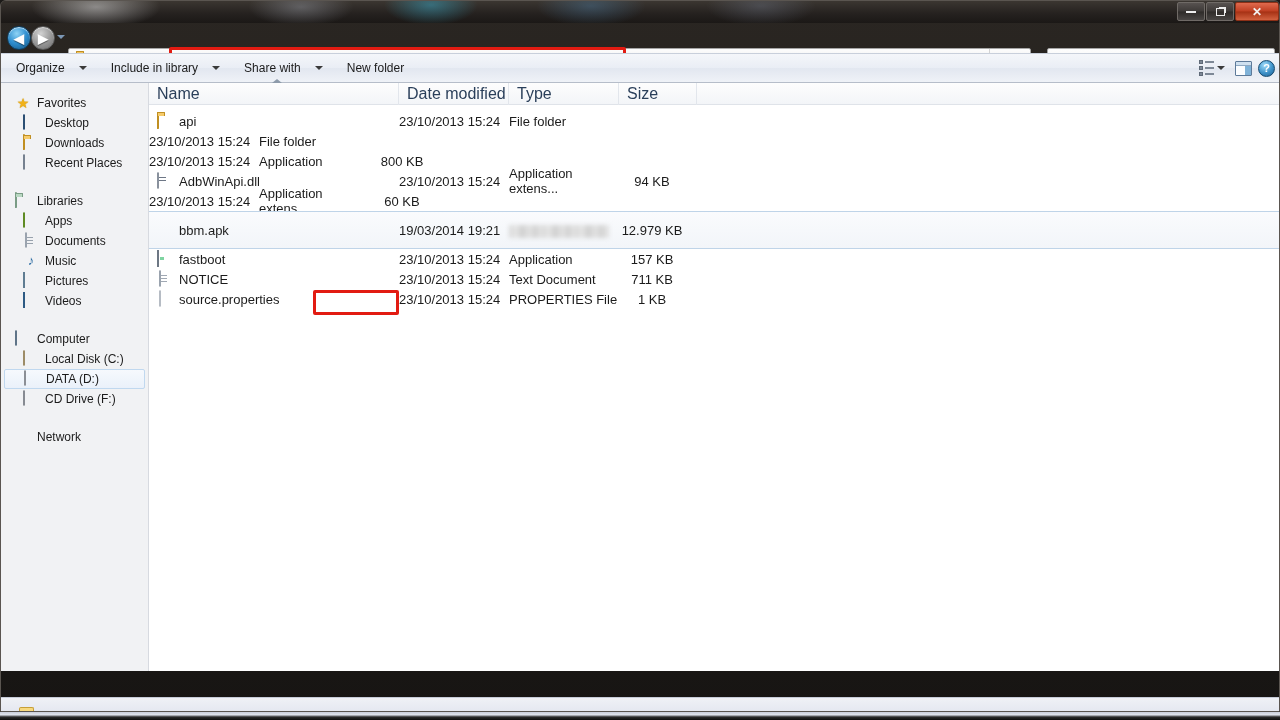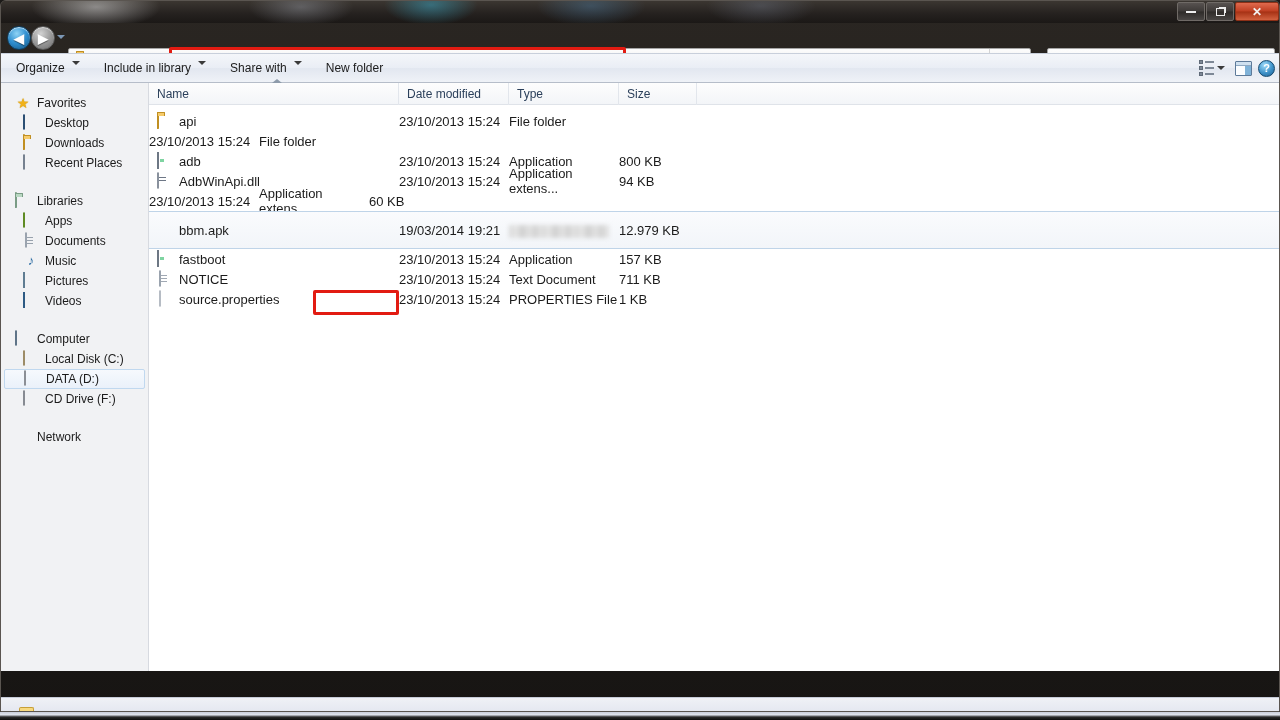--- a/index.html
+++ b/index.html
@@ -163,21 +163,21 @@
   
   .toolbar {
     position: absolute; left: 0; top: 52px;
     width: 1280px; height: 30px;
     background: linear-gradient(to bottom, #f4f6fa 0%, #eaeef5 48%, #e2e7f0 52%, #eff2f7 100%);
     border-top: 1px solid #c8cfdb;
     border-bottom: 1px solid #b6bdc9;
     display: flex; align-items: center;
   }
   .tb-item {
-    display: flex; gap: 7px;
+    display: flex; align-items: center; gap: 14px;
     padding: 3px 9px; margin-left: 6px;
     color: #1b1b1b; font-size: 12px; border-radius: 2px;
     white-space: nowrap;
   }
   .caret-down {
     width: 0; height: 0;
     border-left: 4px solid transparent; border-right: 4px solid transparent;
     border-top: 4px solid #3a3a3a;
   }
   .tb-right { position: absolute; right: 6px; top: 0; height: 100%; display: flex; align-items: center; gap: 6px; }
@@ -311,21 +311,21 @@
   .colheader {
     position: relative;
     height: 22px; width: 100%;
     background: linear-gradient(to bottom, #fdfdfd 0%, #f3f5f8 100%);
     border-bottom: 1px solid #dfe3e9;
     display: flex; align-items: center;
   }
   .colheader .ch {
     height: 22px; line-height: 22px;
     padding-left: 8px;
-    font-size: 12px; color: #2a3f5a;
+    font-size: 16px; color: #2a3f5a;
     border-right: 1px solid #e2e6ec;
     white-space: nowrap;
     position: relative;
   }
   .sort-indicator {
     position: absolute; left: 123px; top: -4px;
     width: 0; height: 0;
     border-left: 5px solid transparent; border-right: 5px solid transparent;
     border-bottom: 4px solid #8e9bab;
   }
@@ -335,21 +335,21 @@
     position: relative;
   }
   .row.selected {
     background: linear-gradient(to bottom, #fafbfd 0%, #f2f5f9 100%);
     border-top: 1px solid #bfd4e8; border-bottom: 1px solid #bfd4e8;
     height: 38px;
   }
   .cell-name { width: 250px; display: flex; align-items: center; gap: 6px; padding-left: 8px; }
   .cell-date { width: 110px; }
   .cell-type { width: 110px; }
-  .cell-size { width: 72px; text-align: left; padding-right: 6px; }
+  .cell-size { width: 72px; text-align: center; padding-right: 6px; }
   .row-icon { width: 16px; height: 16px; position: relative; flex: 0 0 16px; }
   .ri-folder {
     width: 15px; height: 12px; margin-top: 2px;
     background: linear-gradient(to bottom, #fddd8c 0%, #f5c251 45%, #eaa81f 100%);
     border: 1px solid #c08f22; border-radius: 1px 2px 1px 1px;
   }
   .ri-folder::before {
     content: ""; position: absolute; left: 0; top: -1px; width: 6px; height: 3px;
     background: #f6cb6b; border: 1px solid #c08f22; border-bottom: none; border-radius: 1px 1px 0 0;
   }
@@ -645,24 +645,20 @@
           <div class="cell-size"></div>
         </div>
 
         <div class="row">
           <div class="cell-date">23/10/2013 15:24</div>
           <div class="cell-type">File folder</div>
           <div class="cell-size"></div>
         </div>
 
         <div class="row">
-          <div class="cell-name">
-            <span class="row-icon"><span class="ri-app"></span></span>
-            <span>adb</span>
-          </div>
           <div class="cell-date">23/10/2013 15:24</div>
           <div class="cell-type">Application</div>
           <div class="cell-size">800 KB</div>
         </div>
 
         <div class="row">
           <div class="cell-name">
             <span class="row-icon"><span class="ri-dll"></span></span>
             <span>AdbWinApi.dll</span>
           </div>

